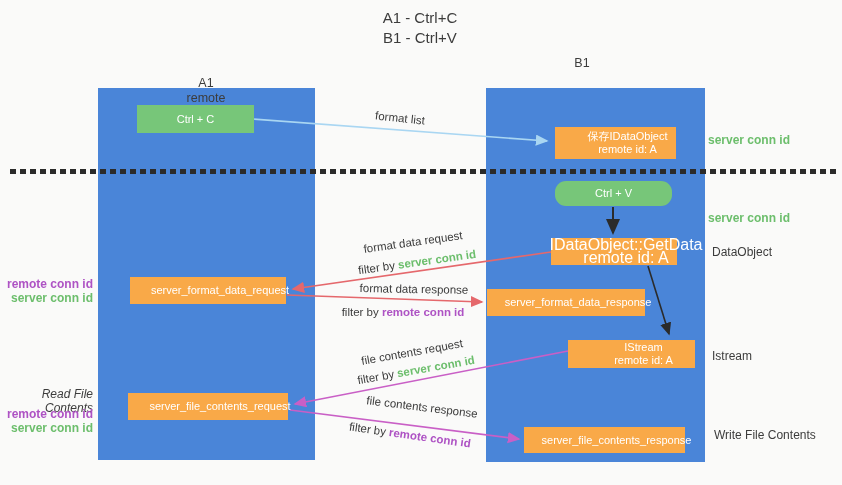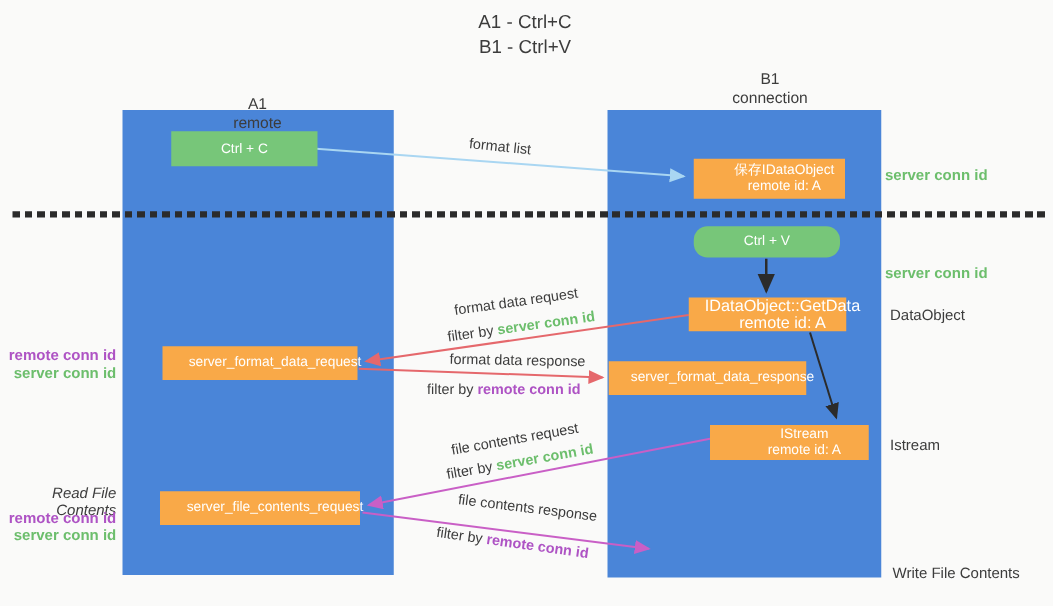--- a/index.html
+++ b/index.html
@@ -22,36 +22,36 @@
   .title{position:absolute;left:330px;top:8px;width:180px;text-align:center;
          font-size:15px;line-height:20px;color:var(--text-dark);}
 
   .lane{position:absolute;background:var(--lane-blue);z-index:1;}
   .lane-left{left:98px;top:88px;width:217px;height:372px;}
   .lane-right{left:486px;top:88px;width:219px;height:374px;}
 
   .lane-header{position:absolute;text-align:center;font-size:12.5px;line-height:15px;
                color:var(--text-dark);z-index:4;}
   .hdr-left{left:151px;top:56px;width:110px;margin-top:20px;}
-  .hdr-right{left:556px;top:56px;width:120px;}
+  .hdr-right{left:522px;top:56px;width:120px;}
 
   .dotted{position:absolute;left:10px;top:169px;width:827px;height:5px;z-index:2;
           background:repeating-linear-gradient(90deg,var(--arrow-black) 0px,var(--arrow-black) 6px,transparent 6px,transparent 10px);}
 
   svg.arrows{position:absolute;left:0;top:0;z-index:3;}
 
   .box{position:absolute;display:flex;flex-direction:column;align-items:center;justify-content:center;
        color:#fff;font-size:11px;line-height:13px;text-align:center;z-index:4;}
   .box.green{background:var(--box-green);}
   .box.orange{background:var(--box-orange);padding-left:24px;}
 
   .b-ctrl-c{left:137px;top:105px;width:117px;height:28px;}
   .b-save{left:555px;top:127px;width:121px;height:32px;}
   .b-ctrl-v{left:555px;top:181px;width:117px;height:25px;border-radius:11px;}
-  .b-getdata{left:551px;top:238px;width:126px;height:27px;font-size:13px;line-height:12.5px;}
+  .b-getdata{left:551px;top:238px;width:126px;height:27px;font-size:16px;line-height:12.5px;}
   .b-fmt-req{left:130px;top:277px;width:156px;height:27px;}
   .b-fmt-res{left:487px;top:289px;width:158px;height:27px;}
   .b-istream{left:568px;top:340px;width:127px;height:28px;}
   .b-file-req{left:128px;top:393px;width:160px;height:27px;justify-content:center;}
   .b-file-res{left:524px;top:427px;width:161px;height:26px;}
 
   .side-label{position:absolute;font-size:12px;line-height:14px;z-index:4;white-space:nowrap;}
   .green-b{color:var(--text-green);font-weight:bold;}
   .purple-b{color:var(--text-purple);font-weight:bold;}
   .dark{color:var(--text-dark);}
@@ -71,21 +71,20 @@
     <div>A1 - Ctrl+C</div>
     <div>B1 - Ctrl+V</div>
   </div>
 
   <div class="lane-header hdr-left">
     <div>A1</div>
     <div>remote</div>
   </div>
   <div class="lane-header hdr-right">
     <div>B1</div>
-    <div>connection</div>
   </div>
 
   <div class="lane lane-left"></div>
   <div class="lane lane-right"></div>
 
   <div class="dotted"></div>
 
   <svg class="arrows" width="842" height="485" viewBox="0 0 842 485">
     <defs>
       <marker id="m-blue" markerWidth="9" markerHeight="8" refX="7" refY="3.5" orient="auto">
@@ -131,26 +130,29 @@
     <span>IDataObject::GetData</span>
     <span>remote id: A</span>
   </div>
   <div class="box orange b-fmt-res">
     <span>server_format_data_response</span>
   </div>
   <div class="box orange b-istream">
     <span>IStream</span>
     <span>remote id: A</span>
   </div>
+  <div class="box orange b-file-res">
+    <span>server_file_contents_response</span>
+  </div>
 
   <div class="side-label green-b" style="left:708px;top:133px;">server conn id</div>
   <div class="side-label green-b" style="left:708px;top:211px;">server conn id</div>
   <div class="side-label dark" style="left:712px;top:245px;">DataObject</div>
   <div class="side-label dark" style="left:712px;top:349px;">Istream</div>
-  <div class="side-label dark" style="left:714px;top:451px;">Write File Contents</div>
+  <div class="side-label dark" style="left:714px;top:428px;">Write File Contents</div>
 
   <div class="left-stack" style="top:277px;">
     <div class="purple-b">remote conn id</div>
     <div class="green-b">server conn id</div>
   </div>
   <div class="left-stack dark" style="top:387px;font-style:italic;">Read File Contents</div>
   <div class="left-stack" style="top:407px;">
     <div class="purple-b">remote conn id</div>
     <div class="green-b">server conn id</div>
   </div>

